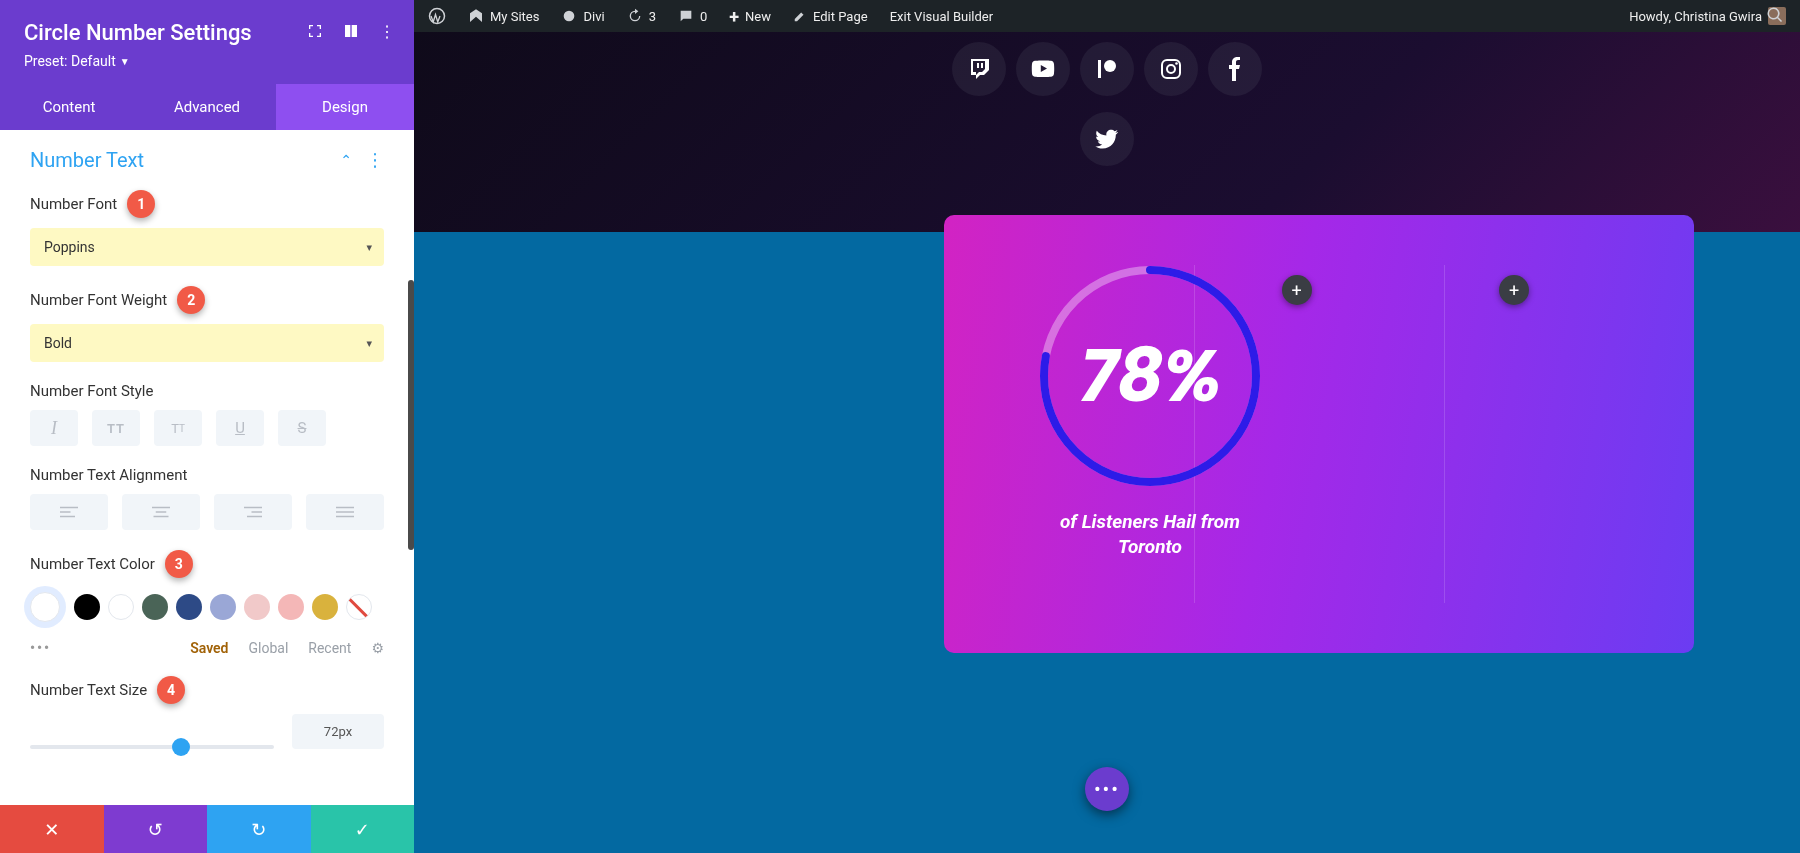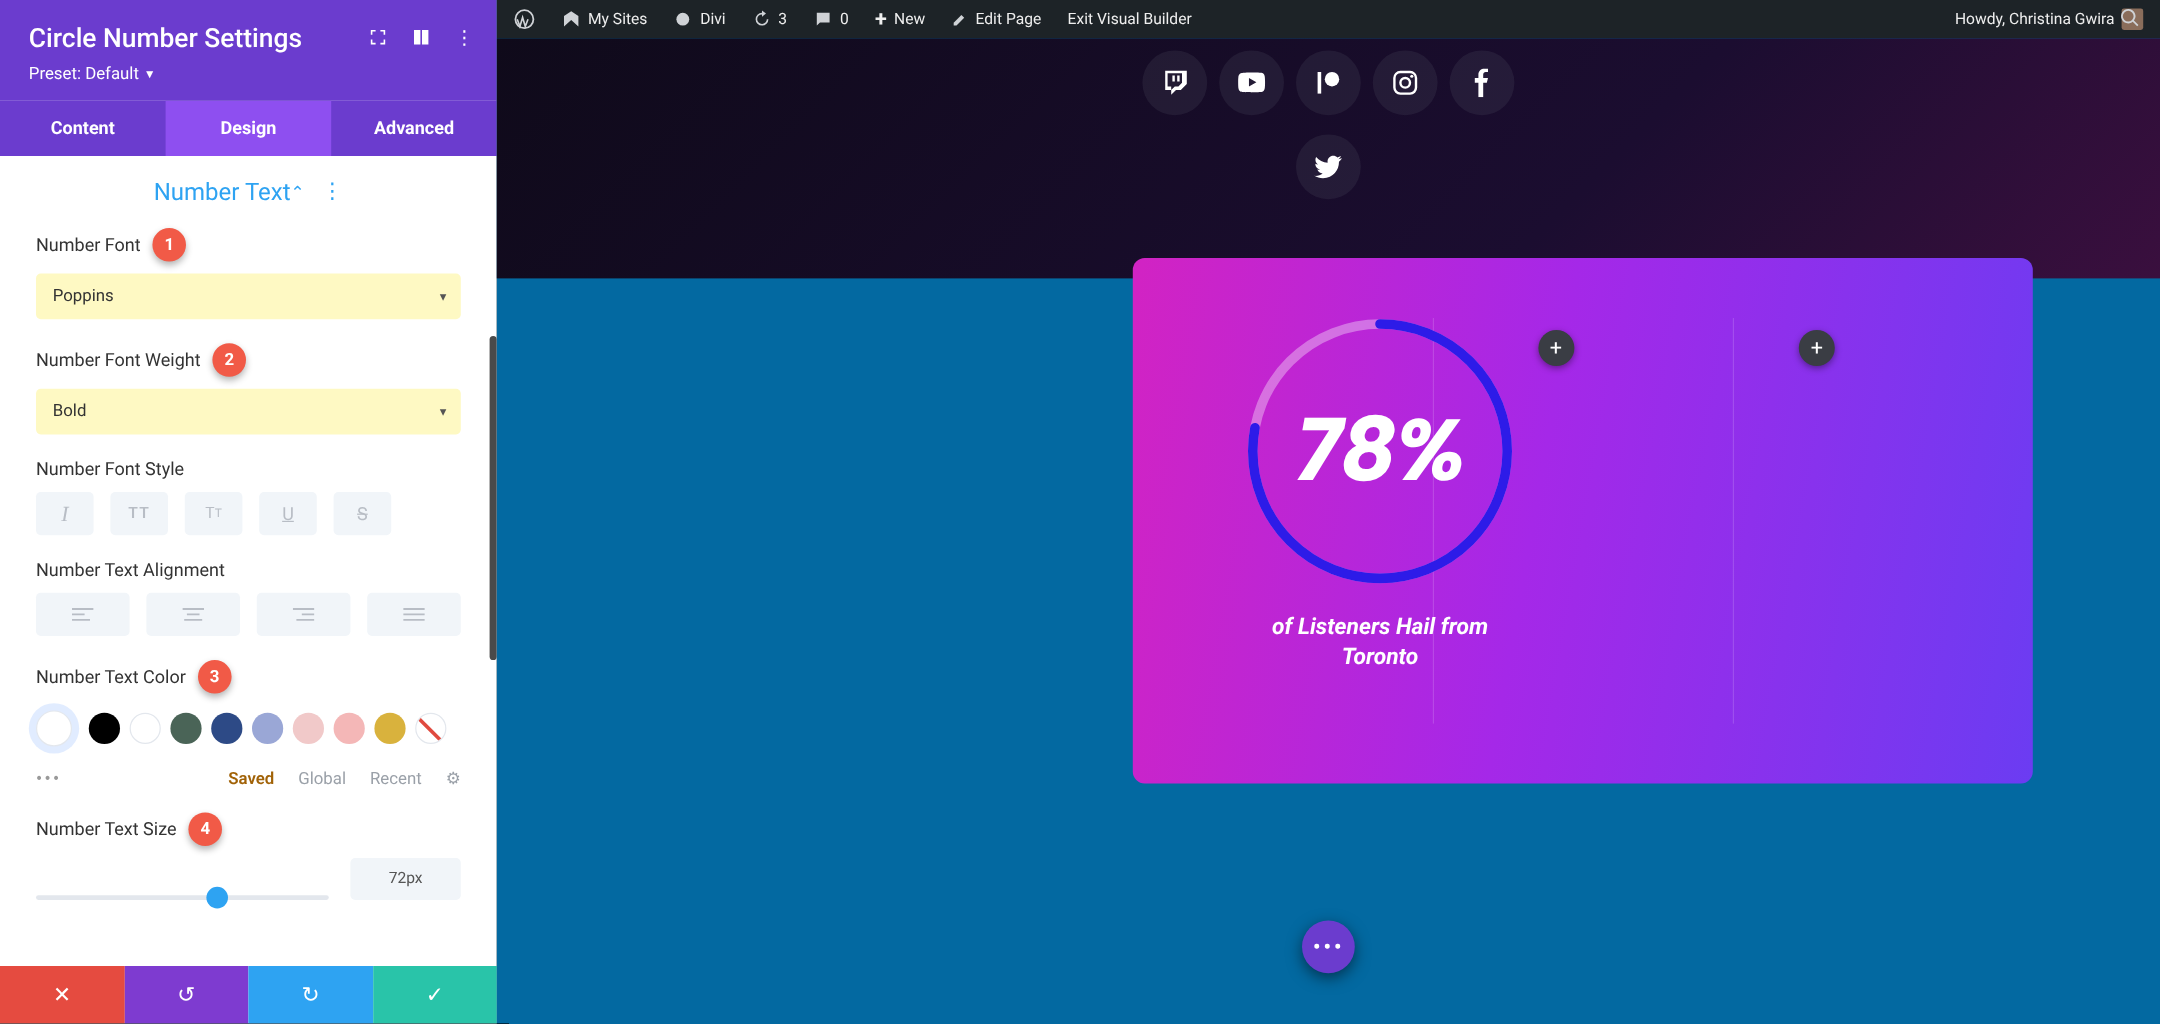--- a/index.html
+++ b/index.html
@@ -11,25 +11,25 @@
 .sidebar { width: 414px; height: 100%; background: #fff; display: flex; flex-direction: column; position: relative; }
 .sidebar-header { background: #6b3cce; padding: 20px 24px 14px 24px; color: #fff; position: relative; }
 .sidebar-title { font-size: 22px; font-weight: 500; margin-bottom: 6px; }
 .sidebar-preset { font-size: 14px; display: inline-flex; align-items: center; gap: 4px; cursor: pointer; }
 .sidebar-preset .caret { font-size: 10px; }
 .header-icons { position: absolute; top: 22px; right: 18px; display: flex; gap: 18px; align-items: center; }
 .header-icons span { color: #fff; font-size: 16px; cursor: pointer; display: inline-flex; align-items: center; justify-content: center; width: 18px; height: 18px; }
 .header-icons svg { fill: #fff; }
 
 .tabs { display: flex; background: #6b3cce; }
-.tabs .tab { flex: 1; text-align: center; padding: 14px 0; color: #fff; font-size: 15px; cursor: pointer; font-weight: bold; }
+.tabs .tab { flex: 1; text-align: center; padding: 14px 0; color: #fff; font-size: 15px; cursor: pointer; }
 .tabs .tab.active { background: #8e4ff0; }
 
 .panel-body { flex: 1; overflow-y: auto; padding: 18px 30px 12px 30px; position: relative; }
-.section-head { display: flex; align-items: center; justify-content: center; margin-bottom: 18px; }
+.section-head { display: flex; align-items: center; justify-content: space-between; margin-bottom: 18px; }
 .section-title { color: #2ea3f2; font-size: 20px; font-weight: 400; }
 .section-controls { display: flex; gap: 14px; align-items: center; color: #2ea3f2; }
 .section-controls .chev { font-size: 14px; }
 .section-controls .dots { color: #2ea3f2; font-size: 18px; line-height: 1; }
 
 .field { margin-bottom: 20px; }
 .field-label { font-size: 15px; color: #333; margin-bottom: 10px; display: flex; align-items: center; gap: 10px; }
 .select { width: 100%; background: #fef9c3; border: none; border-radius: 4px; padding: 11px 14px; font-size: 14px; color: #333; appearance: none; position: relative; }
 .select-wrap { position: relative; }
 .select-wrap::after { content: "▾"; position: absolute; right: 12px; top: 50%; transform: translateY(-50%); font-size: 11px; color: #555; pointer-events: none; }
@@ -130,22 +130,22 @@
             <svg width="16" height="16" viewBox="0 0 24 24">
               <path d="M3 3h8v18H3V3m10 0h8v18h-8V3"></path>
             </svg>
           </span>
         <span>⋮</span>
       </div>
     </div>
 
     <div class="tabs">
       <div class="tab">Content</div>
+      <div class="tab">Advanced</div>
       <div class="tab active">Design</div>
-      <div class="tab">Advanced</div>
     </div>
 
     <div class="panel-body">
       <div class="section-head">
         <div class="section-title">Number Text</div>
         <div class="section-controls">
           <span class="chev">⌃</span>
           <span class="dots">⋮</span>
         </div>
       </div>

